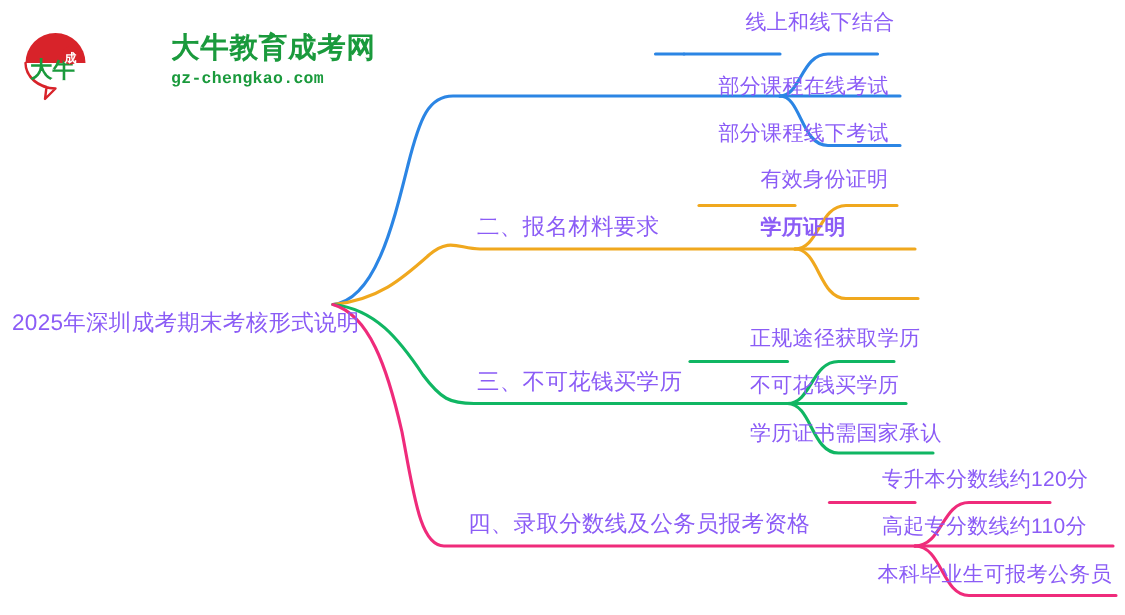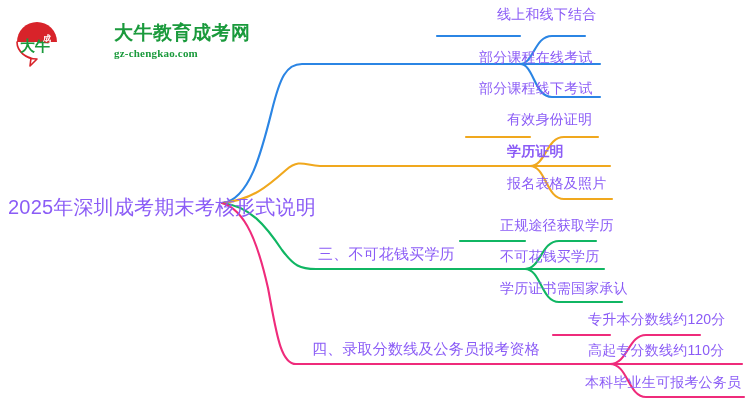--- a/index.html
+++ b/index.html
@@ -9,25 +9,25 @@
   #wires{position:absolute;left:0;top:0;width:750px;height:410px;}
 
   
   .logo{position:absolute;left:14px;top:19px;width:180px;height:52px;}
   .logo-mark{position:absolute;left:0;top:2px;width:46px;height:46px;}
   .logo-txt{position:absolute;left:52px;top:3px;margin-left:48px;}
   .logo-cn{font-size:19px;font-weight:bold;color:#1a9a3c;letter-spacing:.5px;
            line-height:22px;white-space:nowrap;}
   .logo-en{font-size:11px;font-weight:bold;color:#1a9a3c;letter-spacing:.2px;
            line-height:14px;margin-top:2px;white-space:nowrap;
-           font-family:Liberation Serif, serif;}
+           font-family:Liberation Mono, monospace;}
 
   
   .node{position:absolute;white-space:nowrap;color:#8b5cf6;}
-  .root{font-size:20px;left:8px;top:194px;letter-spacing:.2px;}
+  .root{font-size:15px;left:8px;top:206px;letter-spacing:.2px;}
   .branch{font-size:15px;letter-spacing:.2px;}
   .leaf{font-size:14px;letter-spacing:.2px;}
 
   .b1{left:318px;top:40px;}
   .b2{left:318px;top:142px;}
   .b3{left:318px;top:245px;}
   .b4{left:312px;top:340px;}
 
   .l1a{left:497px;top:6px;}
   .l1b{left:479px;top:49px;}
@@ -90,30 +90,30 @@
       <text x="33" y="20" font-size="8" font-weight="bold" fill="#ffffff" text-anchor="middle" font-family="'DejaVu Sans',sans-serif">成</text>
     </svg>
     <div class="logo-txt">
       <div class="logo-cn">大牛教育成考网</div>
       <div class="logo-en">gz-chengkao.com</div>
     </div>
   </div>
 
   <div class="node root">2025年深圳成考期末考核形式说明</div>
 
+  <div class="node branch b2">二、报名材料要求</div>
   <div class="node branch b3">三、不可花钱买学历</div>
   <div class="node branch b4">四、录取分数线及公务员报考资格</div>
 
   <div class="node leaf l1a">线上和线下结合</div>
   <div class="node leaf l1c">部分课程线下考试</div>
   <div class="node leaf l1b">部分课程在线考试</div>
 
   <div class="node leaf l2a">有效身份证明</div>
   <div class="node leaf l2b">学历证明</div>
-  <div class="node leaf l2c">报名表格及照片</div>
 
   <div class="node leaf l3b">不可花钱买学历</div>
   <div class="node leaf l3a">正规途径获取学历</div>
   <div class="node leaf l3c">学历证书需国家承认</div>
 
   <div class="node leaf l4a">专升本分数线约120分</div>
   <div class="node leaf l4b">高起专分数线约110分</div>
   <div class="node leaf l4c">本科毕业生可报考公务员</div>
 
 </div>

